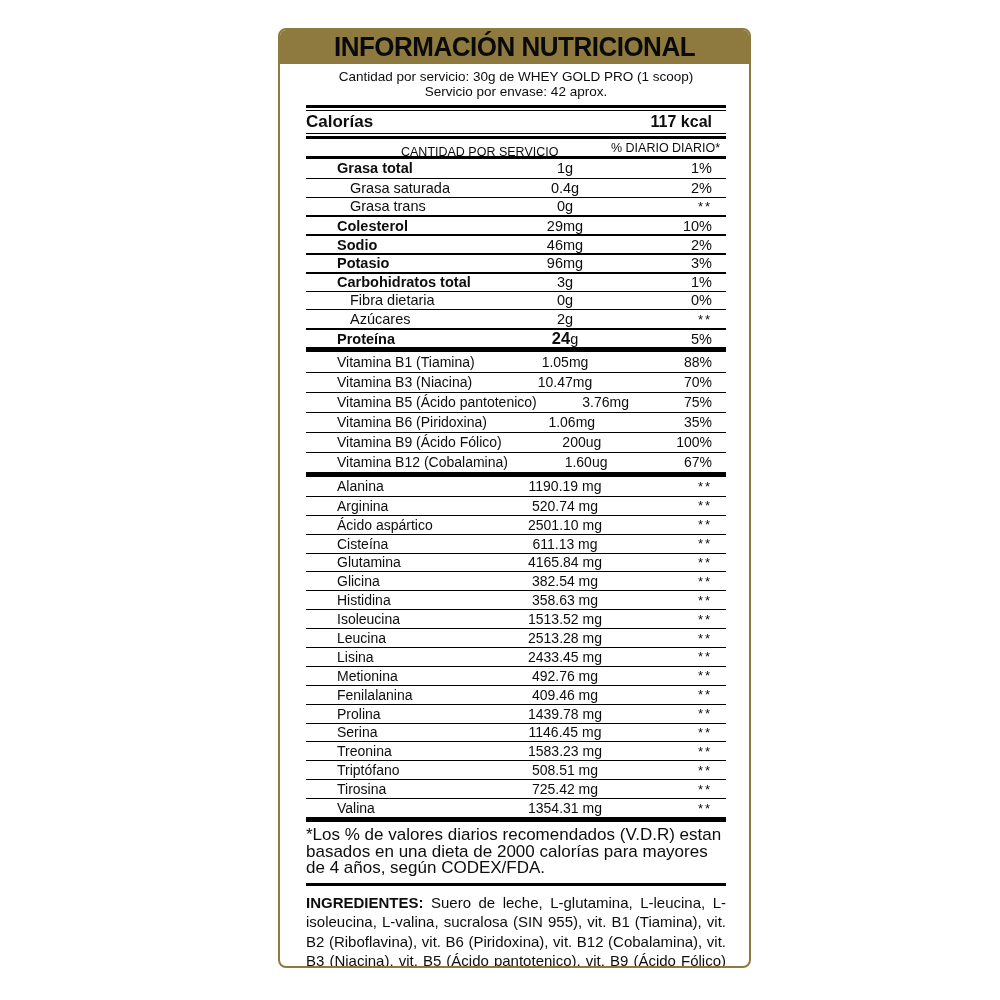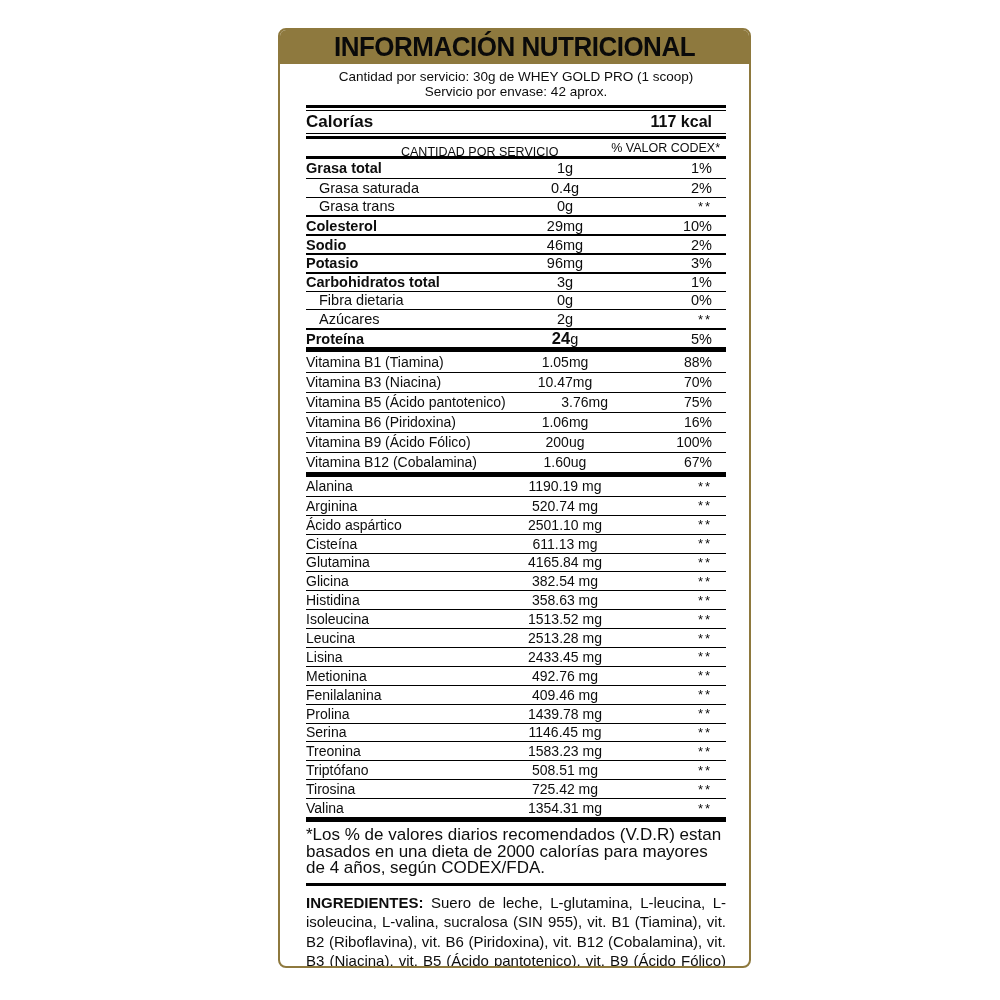--- a/index.html
+++ b/index.html
@@ -43,21 +43,21 @@
   
   .col-head{position:relative;height:17px;font-size:12.5px;}
   .col-head .amount-h{
     position:absolute;left:95px;top:6px;width:224px;text-align:left;white-space:nowrap;
   }
   .col-head .dv-h{
     position:absolute;right:6px;top:2px;white-space:nowrap;
   }
   
   .row{display:flex;align-items:center;}
-  .row .lbl{flex:1;white-space:nowrap;}
+  .row .lbl{flex:1;white-space:nowrap;margin-left:31px;}
   .row .amt{width:150px;text-align:center;white-space:nowrap;transform:translateX(13px);}
   .row .dv{width:99px;padding-right:14px;text-align:right;white-space:nowrap;}
   .row.bold .lbl{font-weight:bold;}
   .row.indent .lbl{padding-left:13px;}
   .row.sep-thin{border-top:1px solid #000;}
   .row.sep-med{border-top:2px solid #000;}
   .row-main{height:18.8px;font-size:14.5px;}
   .row-vit{height:20px;font-size:14px;}
   .row-amino{height:18.9px;font-size:14px;}
   .row .dv.stars{letter-spacing:2px;font-size:13px;}
@@ -97,21 +97,21 @@
     </div>
 
     <div>
       <div class="rule rule-thin"></div>
       <div class="gap2"></div>
       <div class="rule rule-thick3"></div>
     </div>
 
     <div class="col-head">
       <span class="amount-h">CANTIDAD POR SERVICIO</span>
-      <span class="dv-h">% VALOR CODEX*</span>
+      <span class="dv-h">% DIARIO DIARIO*</span>
     </div>
 
     <div class="rule rule-thick3"></div>
 
     <div id="main-rows">
         <div class="row row-main bold">
           <span class="lbl">Grasa total</span>
           <span class="amt">1g</span>
           <span class="dv">1%</span>
         </div>
@@ -176,21 +176,21 @@
           <span class="dv">70%</span>
         </div>
         <div class="row row-vit sep-thin">
           <span class="lbl">Vitamina B5 (Ácido pantotenico)</span>
           <span class="amt">3.76mg</span>
           <span class="dv">75%</span>
         </div>
         <div class="row row-vit sep-thin">
           <span class="lbl">Vitamina B6 (Piridoxina)</span>
           <span class="amt">1.06mg</span>
-          <span class="dv">16%</span>
+          <span class="dv">35%</span>
         </div>
         <div class="row row-vit sep-thin">
           <span class="lbl">Vitamina B9 (Ácido Fólico)</span>
           <span class="amt">200ug</span>
           <span class="dv">100%</span>
         </div>
         <div class="row row-vit sep-thin">
           <span class="lbl">Vitamina B12 (Cobalamina)</span>
           <span class="amt">1.60ug</span>
           <span class="dv">67%</span>

